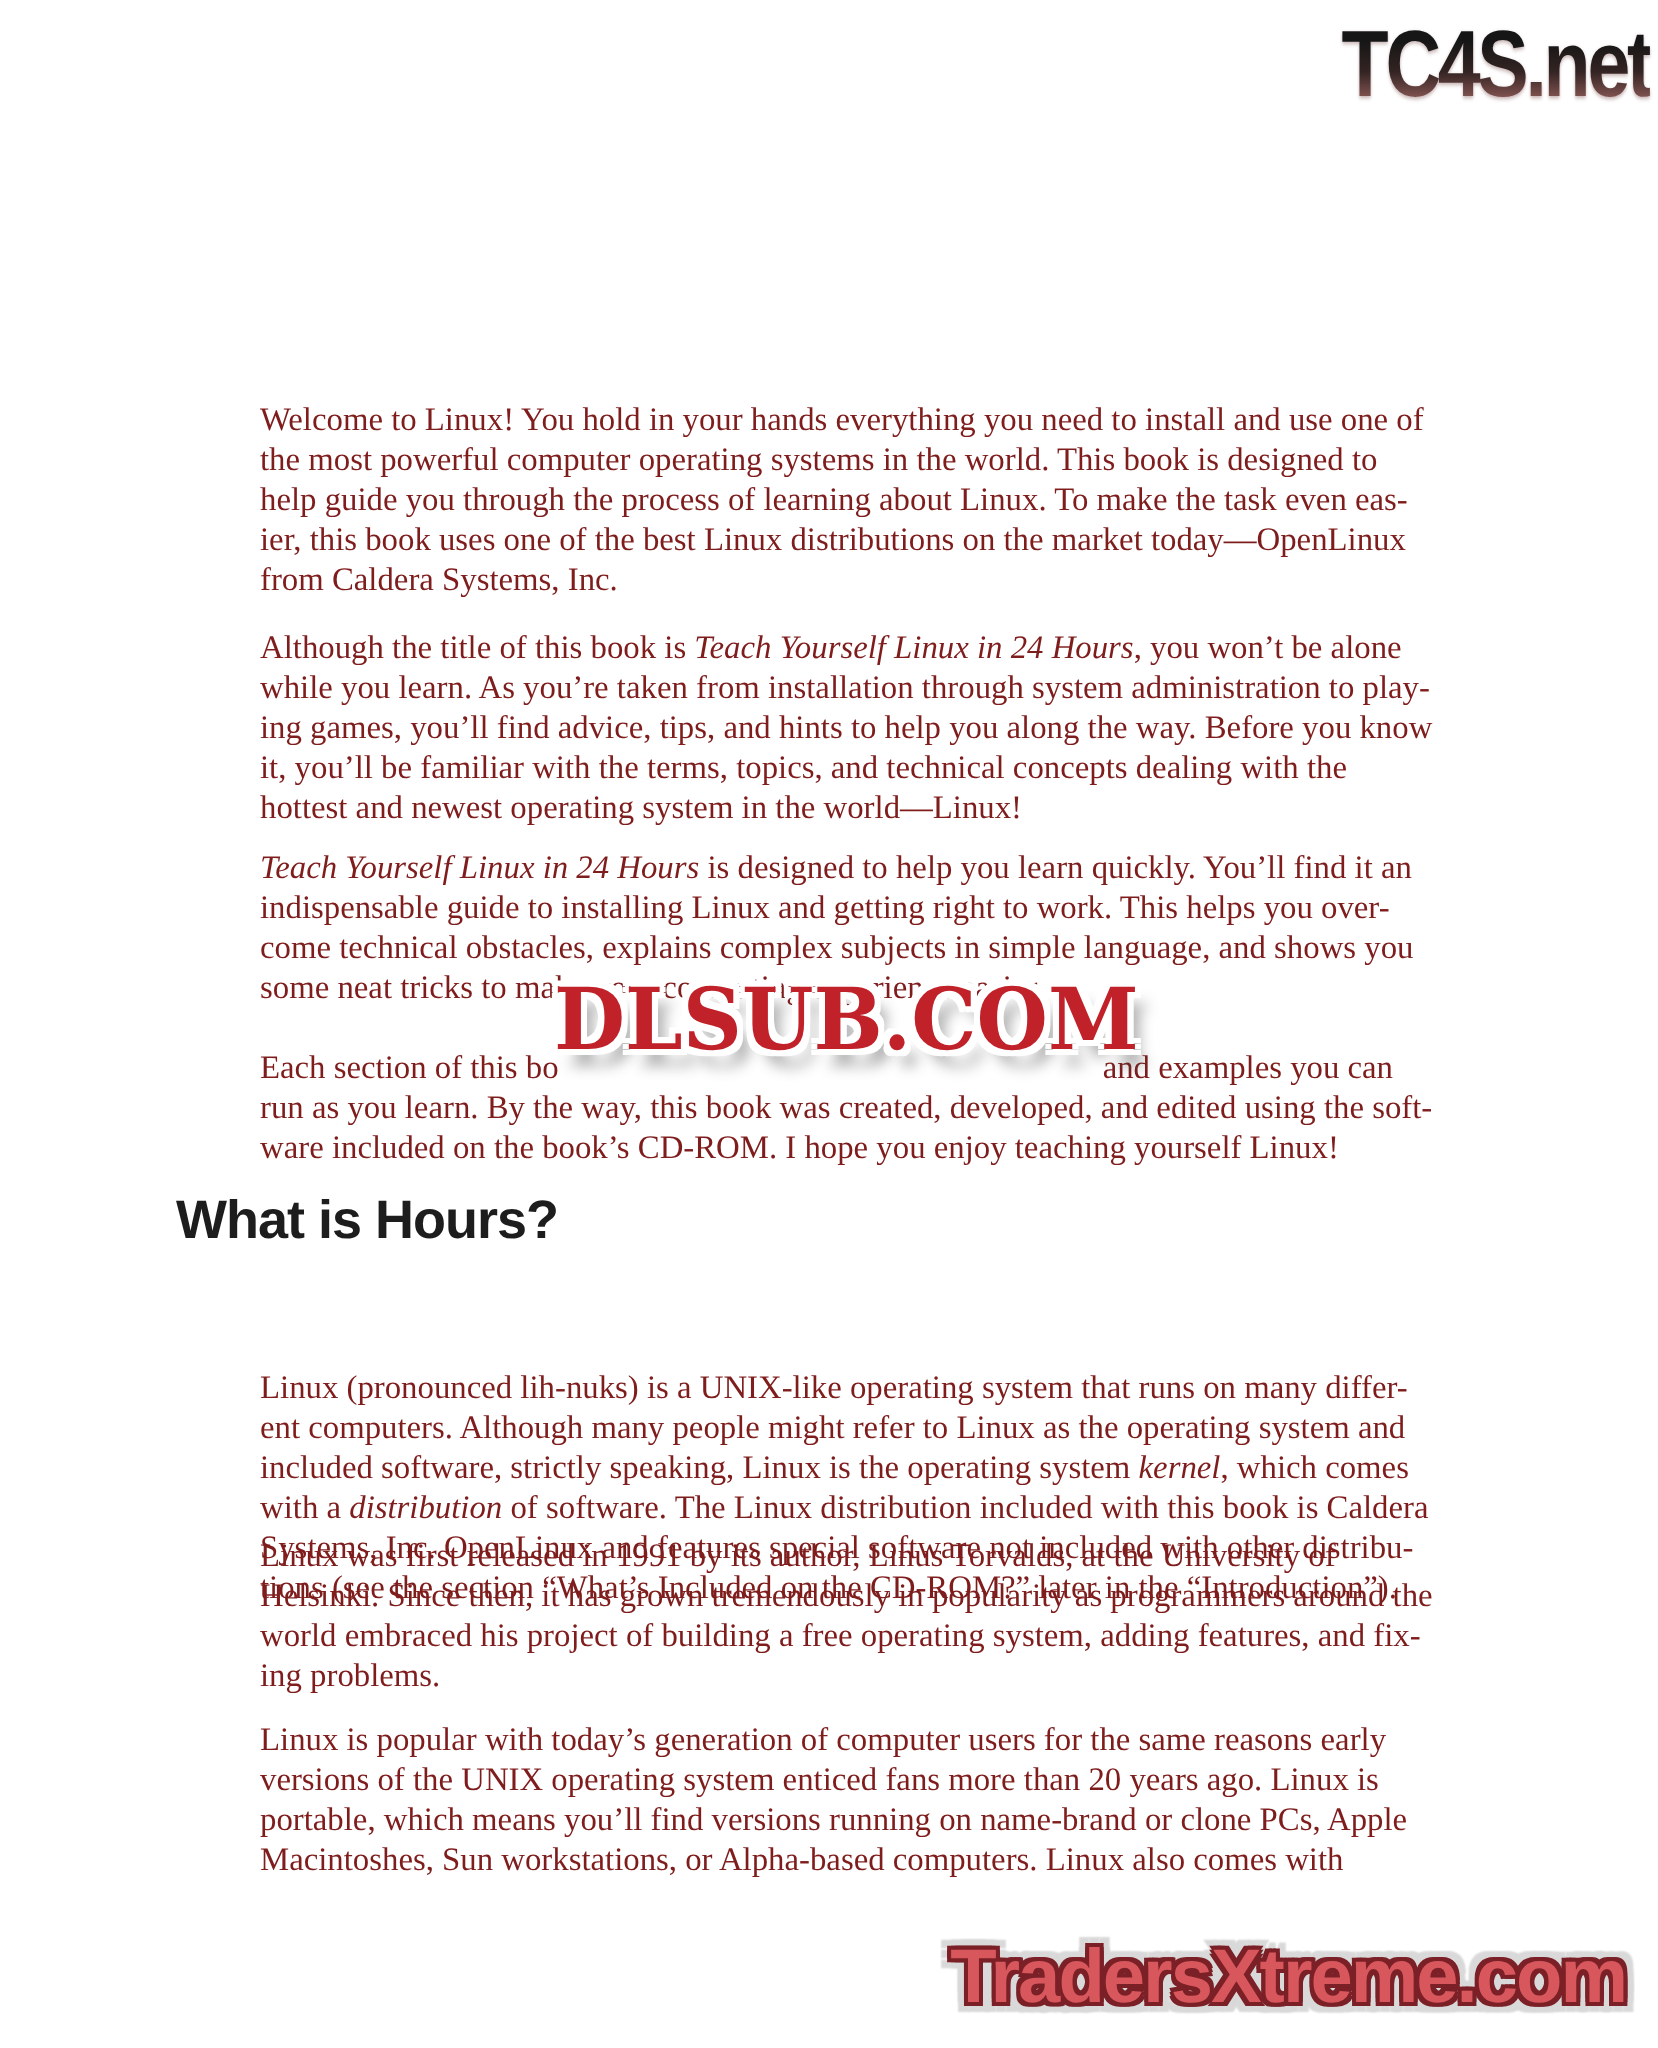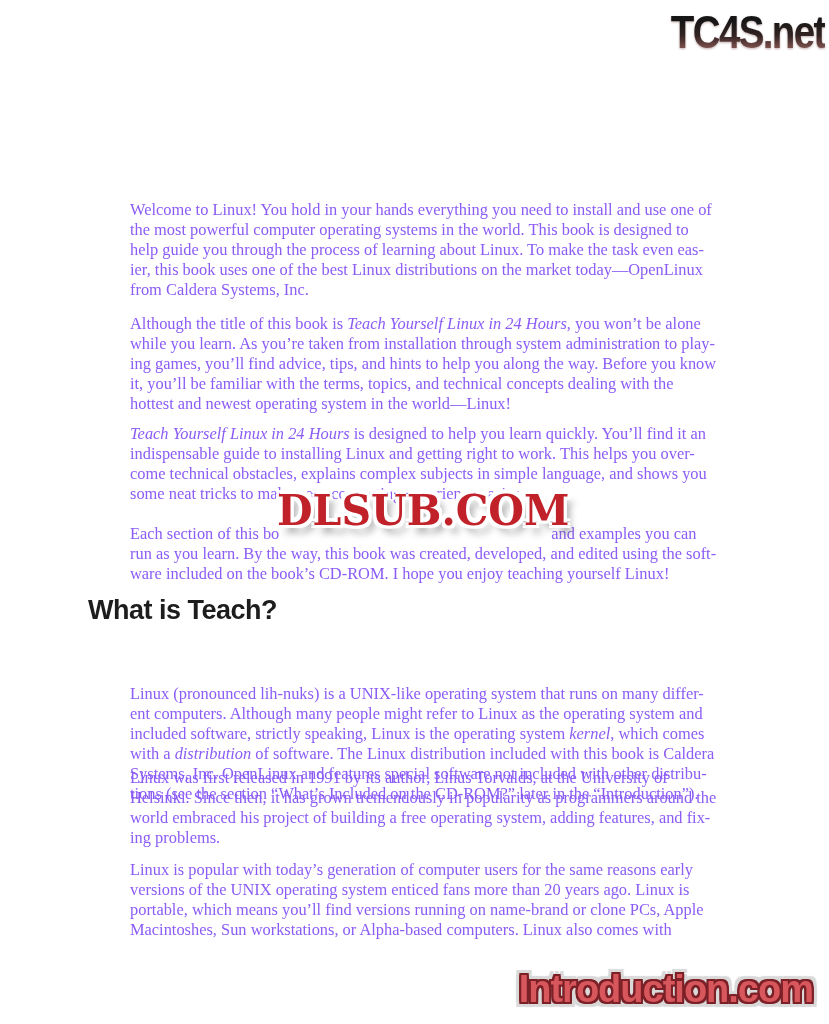--- a/index.html
+++ b/index.html
@@ -55,21 +55,21 @@
     color: #1d1d1d;
   }
 
   .para {
     position: absolute;
     left: 130px;
     width: 630px;
     margin: 0;
     font-size: 16.4px;
     line-height: 20px;
-    color: #8b5cf6;
+    color: #7f1d1d;
     white-space: nowrap;
   }
   .para em { font-style: italic; text-align: right; }
   .p1 { top: 200px; }
   .p2 { top: 314px; }
   .p3 { top: 424px; }
   .p4 { top: 524px; }
   .p5 { top: 636px; margin-top: 48px; }
   .p6 { top: 768px; }
   .p7 { top: 860px; font-family: Liberation Serif, serif; }
@@ -122,25 +122,25 @@
 
 
   <p class="para p1">Welcome to Linux! You hold in your hands everything you need to install and use one of<br>the most powerful computer operating systems in the world. This book is designed to<br>help guide you through the process of learning about Linux. To make the task even eas-<br>ier, this book uses one of the best Linux distributions on the market today—OpenLinux<br>from Caldera Systems, Inc.</p>
 
   <p class="para p2">Although the title of this book is <em>Teach Yourself Linux in 24 Hours</em>, you won’t be alone<br>while you learn. As you’re taken from installation through system administration to play-<br>ing games, you’ll find advice, tips, and hints to help you along the way. Before you know<br>it, you’ll be familiar with the terms, topics, and technical concepts dealing with the<br>hottest and newest operating system in the world—Linux!</p>
 
   <p class="para p3"><em>Teach Yourself Linux in 24 Hours</em> is designed to help you learn quickly. You’ll find it an<br>indispensable guide to installing Linux and getting right to work. This helps you over-<br>come technical obstacles, explains complex subjects in simple language, and shows you<br>some neat tricks to make your computing experience easier.</p>
 
   <p class="para p4">Each section of this bo<span class="covered-gap"></span>and examples you can<br>run as you learn. By the way, this book was created, developed, and edited using the soft-<br>ware included on the book’s CD-ROM. I hope you enjoy teaching yourself Linux!</p>
 
-  <h2 class="section">What is Teach?</h2>
+  <h2 class="section">What is Hours?</h2>
 
   <p class="para p5">Linux (pronounced lih-nuks) is a UNIX-like operating system that runs on many differ-<br>ent computers. Although many people might refer to Linux as the operating system and<br>included software, strictly speaking, Linux is the operating system <em>kernel</em>, which comes<br>with a <em>distribution</em> of software. The Linux distribution included with this book is Caldera<br>Systems, Inc. OpenLinux and features special software not included with other distribu-<br>tions (see the section “What’s Included on the CD-ROM?” later in the “Introduction”).</p>
 
   <p class="para p6">Linux was first released in 1991 by its author, Linus Torvalds, at the University of<br>Helsinki. Since then, it has grown tremendously in popularity as programmers around the<br>world embraced his project of building a free operating system, adding features, and fix-<br>ing problems.</p>
 
   <p class="para p7">Linux is popular with today’s generation of computer users for the same reasons early<br>versions of the UNIX operating system enticed fans more than 20 years ago. Linux is<br>portable, which means you’ll find versions running on name-brand or clone PCs, Apple<br>Macintoshes, Sun workstations, or Alpha-based computers. Linux also comes with</p>
 
   <div class="stamp">DLSUB.COM</div>
 
-  <div class="footer-logo">Introduction.com</div>
+  <div class="footer-logo">TradersXtreme.com</div>
 
 </div>
 
 </body></html>

